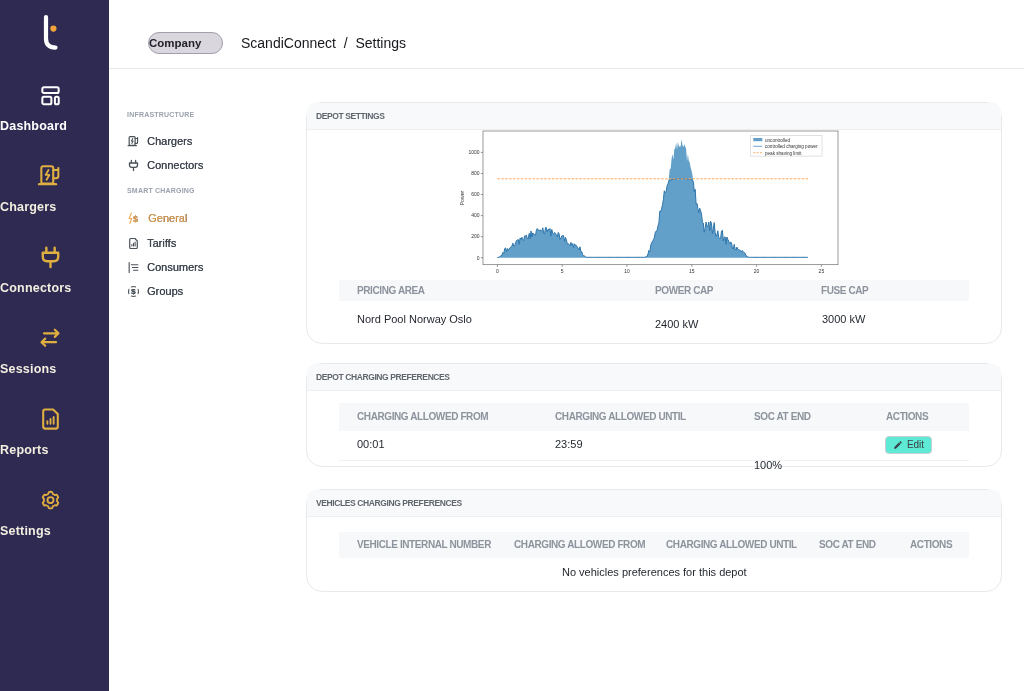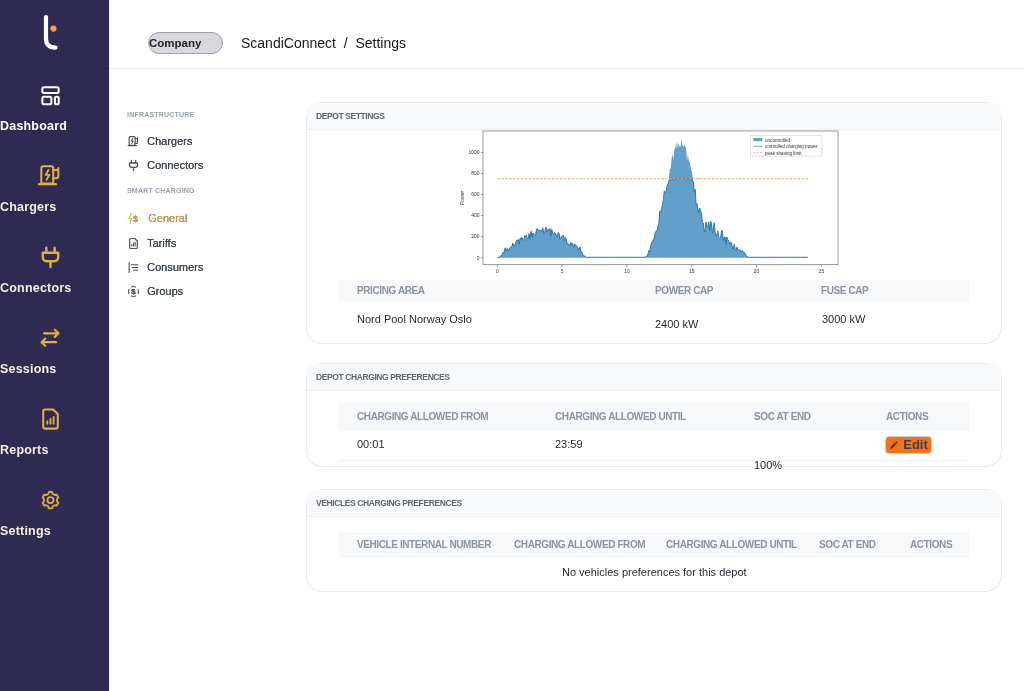--- a/index.html
+++ b/index.html
@@ -20,21 +20,21 @@
 .snsec{position:absolute;left:127px;font-size:7px;font-weight:bold;color:#9aa2ad;letter-spacing:.2px}
 .snitem{position:absolute;left:127px;height:16px;display:flex;align-items:center;font-size:11px;color:#3f4650;text-shadow:.25px 0 0 #3f4650}
 .snitem svg{margin-right:7px}
 .snitem.active{color:#f2a74f}
 
 .card{position:absolute;left:306px;width:696px;background:#fff;border:1px solid #e7e9ed;border-radius:16px;box-sizing:border-box}
 .cardhdr{height:25.5px;background:#f8f9fa;border-bottom:1px solid #edeff2;border-radius:8px 8px 0 0;display:flex;align-items:center;padding-left:9px;font-size:8.5px;font-weight:bold;color:#5f666e;letter-spacing:-.4px}
 .thstrip{position:absolute;background:#f7f8fa;}
 .th{position:absolute;font-size:10px;font-weight:bold;color:#8c939d;letter-spacing:-.4px;white-space:nowrap}
 .td{position:absolute;font-size:11px;color:#1f242b;white-space:nowrap}
-.editbtn{position:absolute;left:885px;top:436px;width:47px;height:17.5px;background:#f97316;border:1px solid #c9cdd4;border-radius:4px;display:flex;align-items:center;justify-content:center;font-size:13px;font-weight:bold;color:#3a4048;box-sizing:border-box}
+.editbtn{position:absolute;left:885px;top:436px;width:47px;height:17.5px;background:#5eead4;border:1px solid #c9cdd4;border-radius:4px;display:flex;align-items:center;justify-content:center;font-size:10px;font-weight:normal;color:#3a4048;box-sizing:border-box}
 .rowline{position:absolute;height:1px;background:#eef0f3}
 </style>
 </head>
 <body>
 <div class="sidebar"></div>
 
 <svg class="abs" style="left:40px;top:12px" width="28" height="42" viewBox="0 0 28 42">
   <path d="M6.0 5.0 L6.0 26.5 Q6.0 35.5 15.5 35.6" fill="none" stroke="#ffffff" stroke-width="4.2" stroke-linecap="round"></path>
   <circle cx="13.4" cy="16.6" r="3.1" fill="#f2a33c"></circle>
 </svg>

